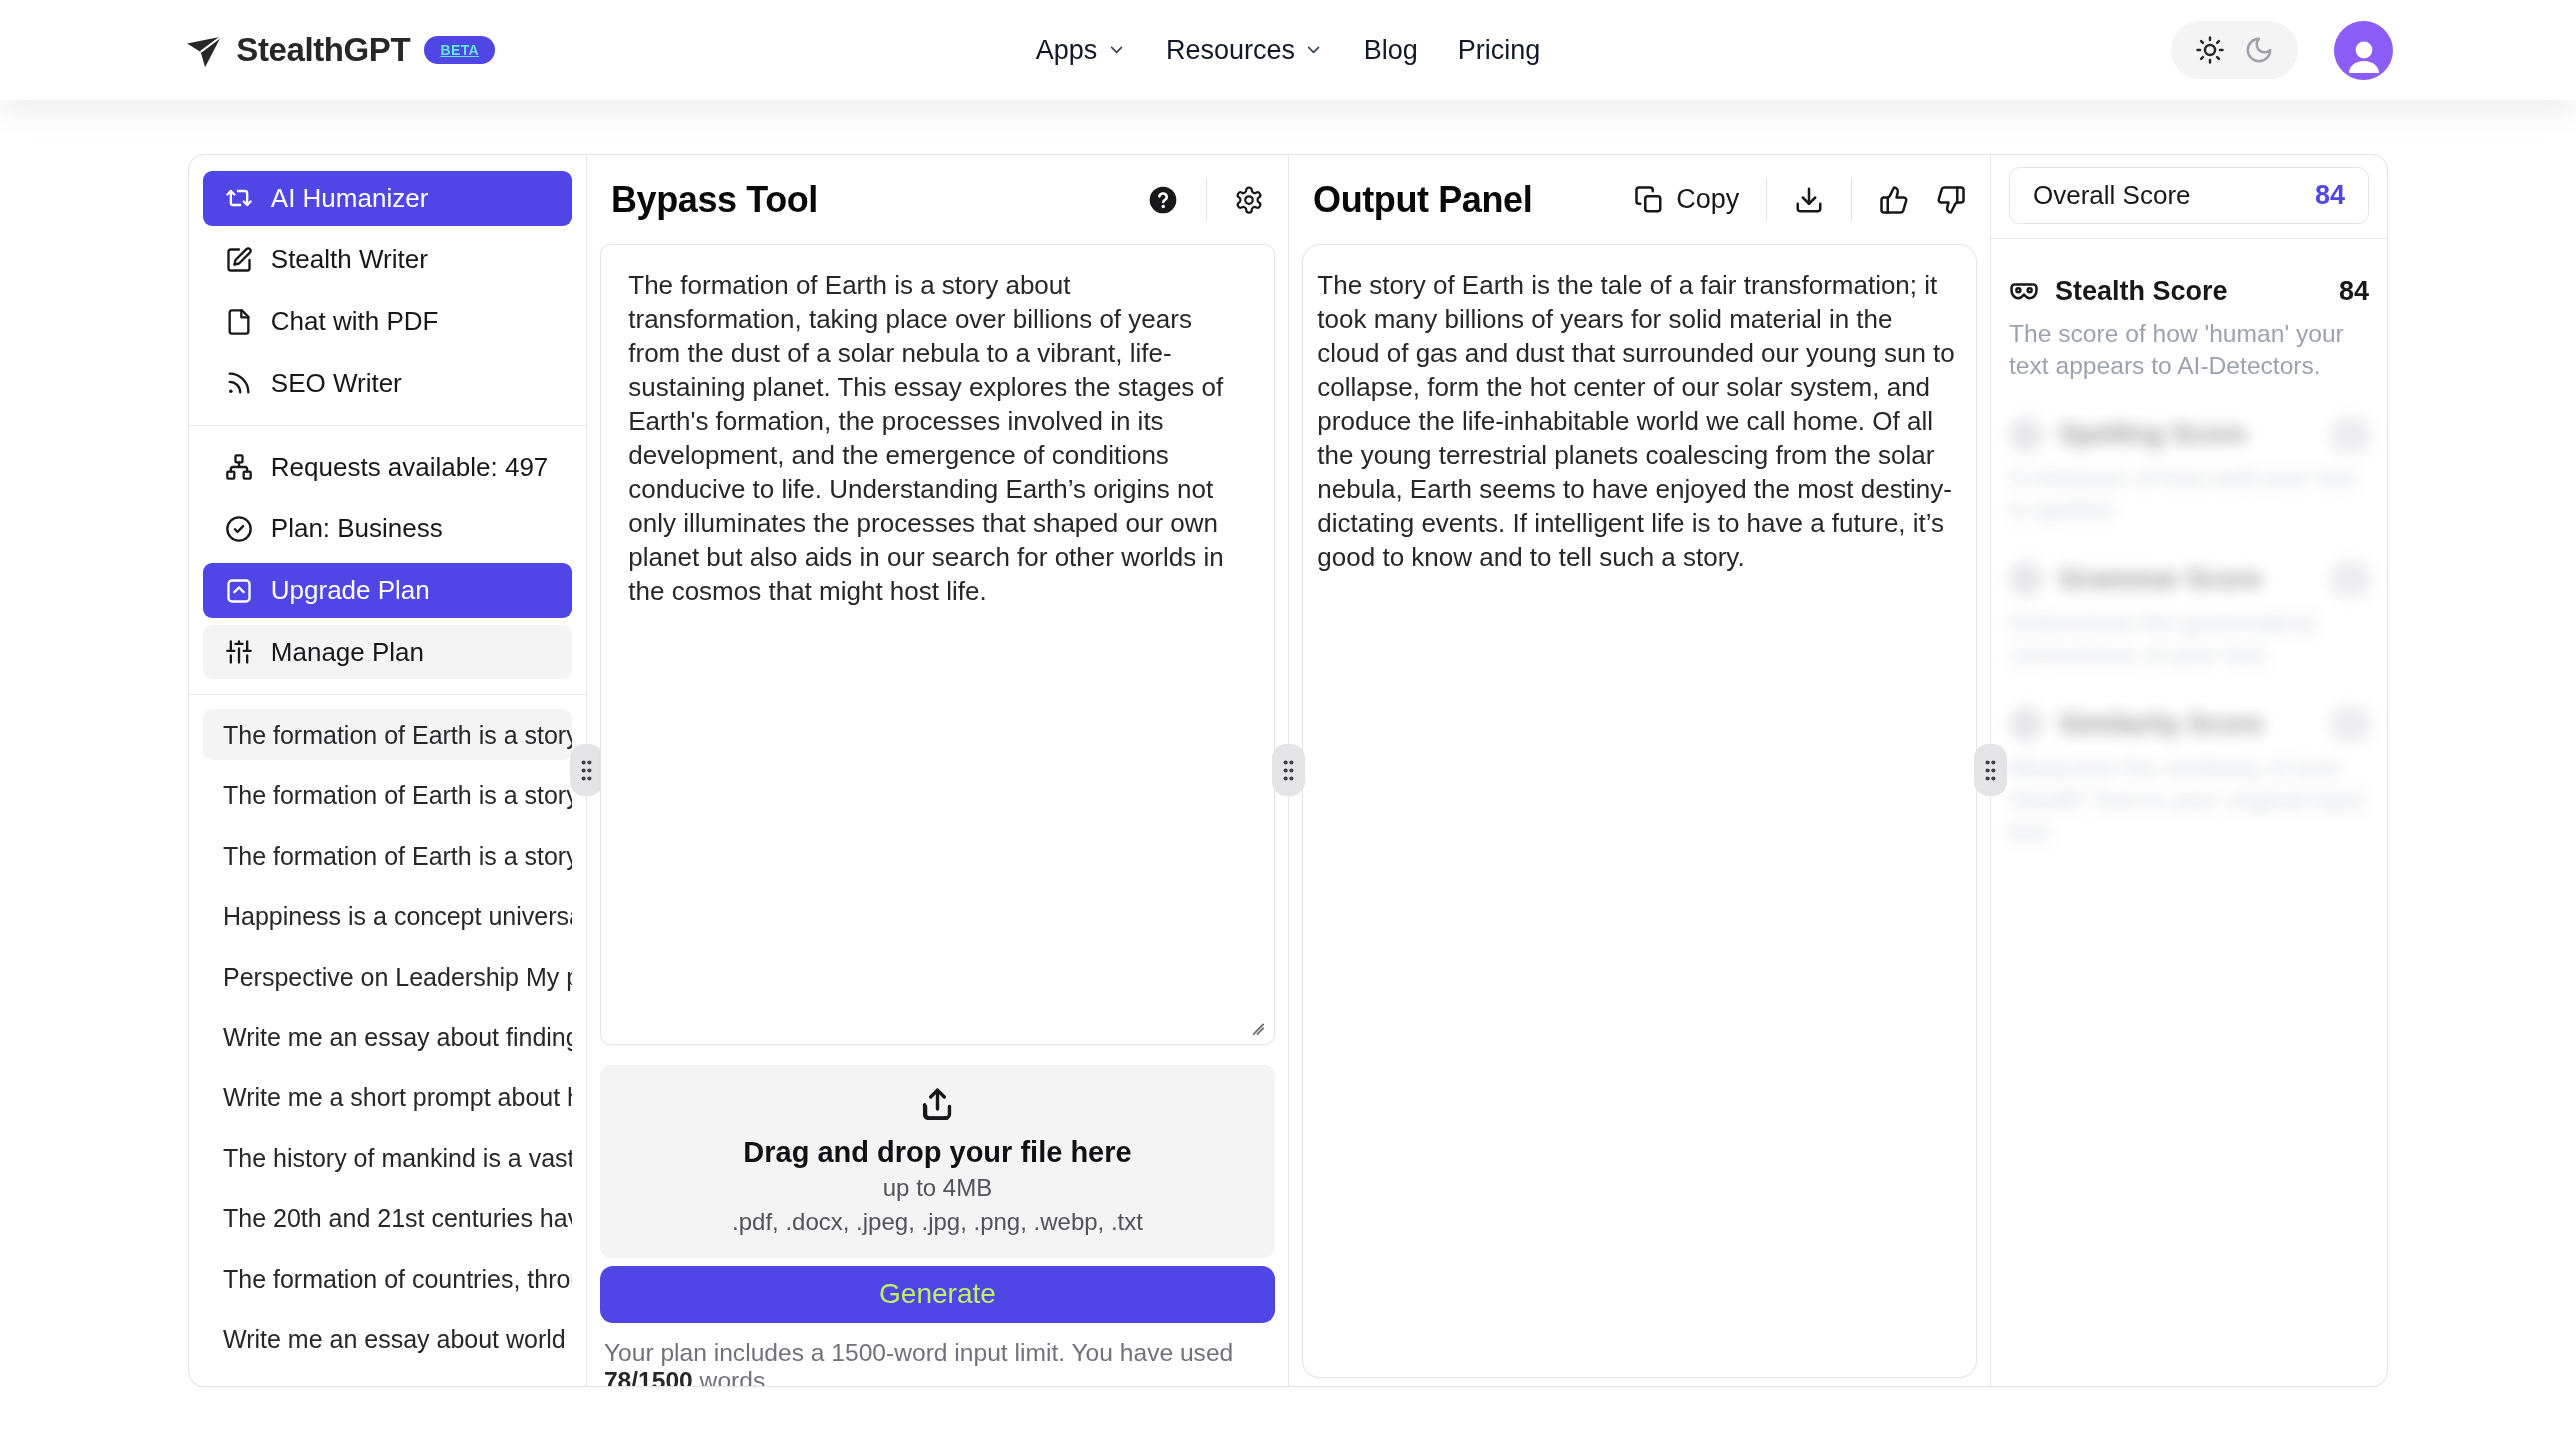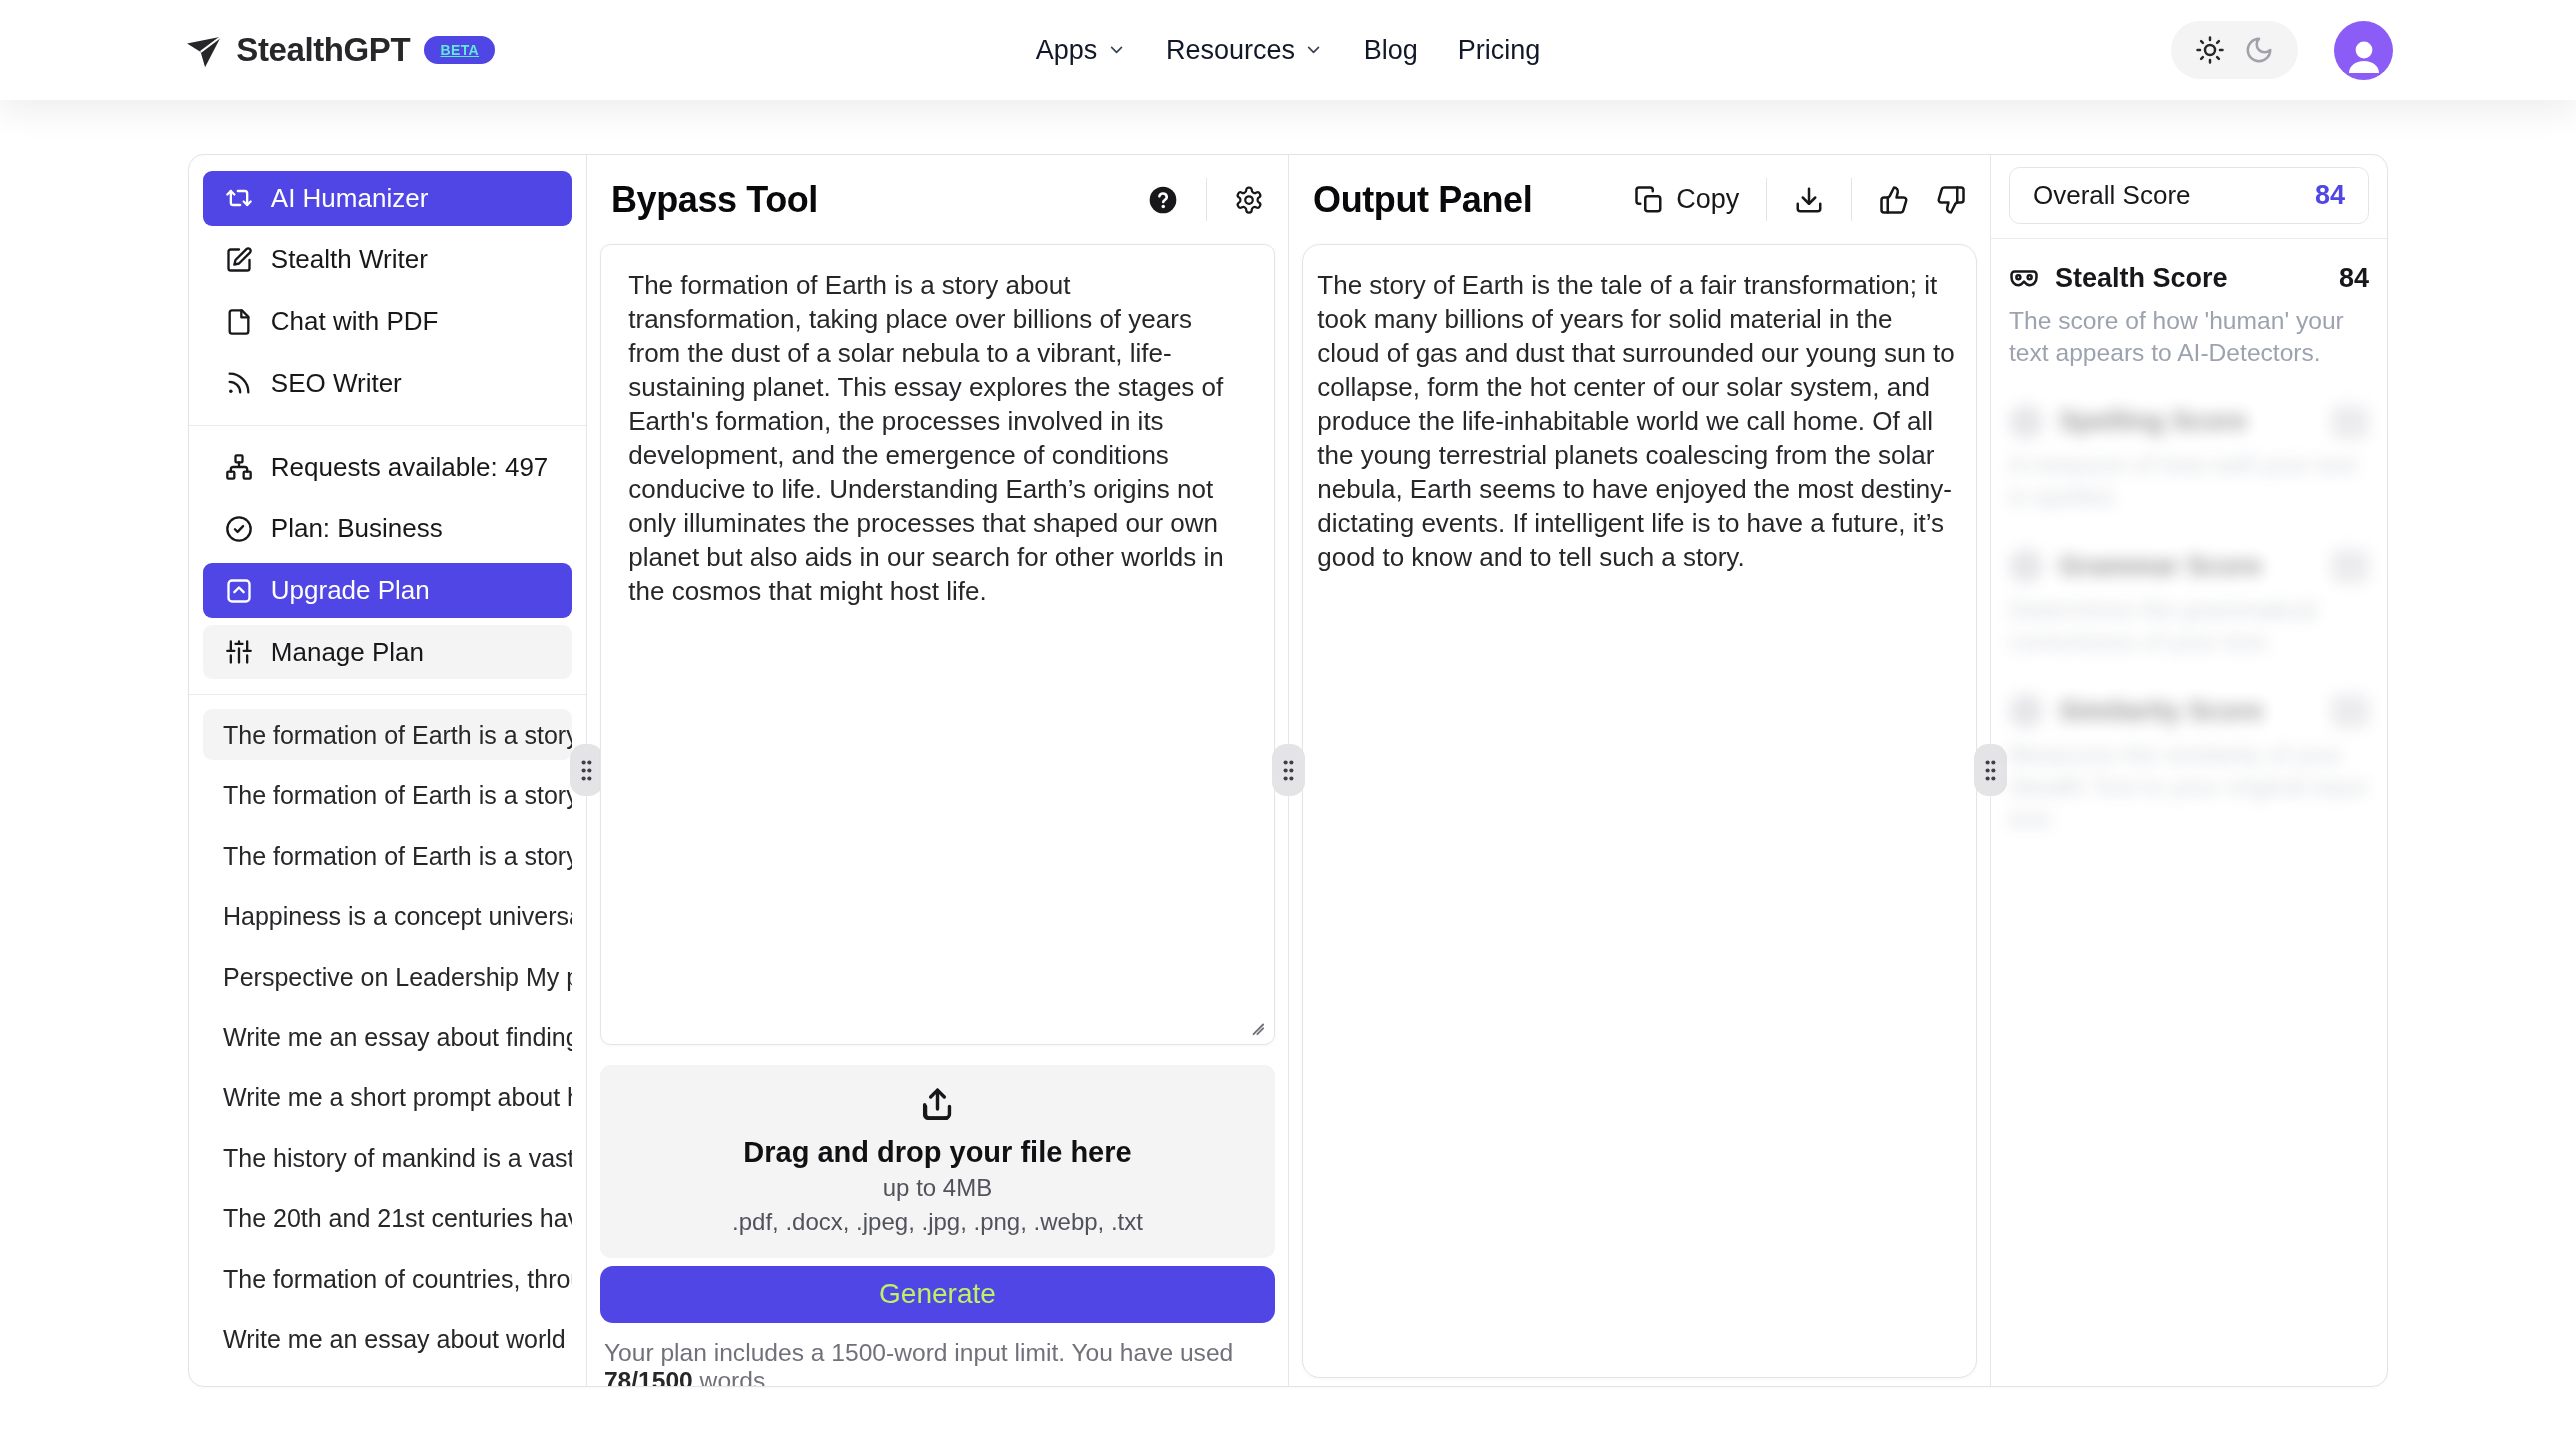--- a/index.html
+++ b/index.html
@@ -93,21 +93,21 @@
     overflow:hidden; box-shadow:0 0.9px 3.6px rgba(0,0,0,.04); }
 
   
   .scores { width:396px; flex:0 0 396px; padding:11.6px 18px; display:flex; flex-direction:column;
     overflow:hidden; }
   .overall { height:57px; flex:0 0 57px; border:0.9px solid #e4e4e7; border-radius:10.7px;
     display:flex; align-items:center; justify-content:space-between; padding:12px 23px; }
   .overall-label { font-size:26px; color:#18181b; }
   .overall-val { font-size:27px; font-weight:700; color:#4f46e5; }
   .score-div { height:0.9px; background:#eaeaec; margin:14.3px -18px; }
-  .score-row { display:flex; align-items:center; gap:16px; margin-top:10px; }
+  .score-row { display:flex; align-items:center; gap:16px; margin-top:23px; }
   .score-row svg { width:30px; height:30px; color:#18181b; }
   .score-label { font-size:27px; font-weight:600; color:#18181b; }
   .score-val { margin-left:auto; font-size:27px; font-weight:600; color:#18181b; }
   .score-desc { margin-top:10.7px; font-size:24.6px; line-height:32px; color:#9ca3af; }
   .blurred { filter:blur(7.2px); opacity:.45; }
   .blur-block { margin-top:36px; }
   .blur-icon { width:34px; height:34px; border-radius:50%; background:#c7c7cf; flex:0 0 34px; }
   .blur-val { margin-left:auto; width:38px; height:34px; border-radius:9px; background:#d4d4da; }
 </style>
 </head>

